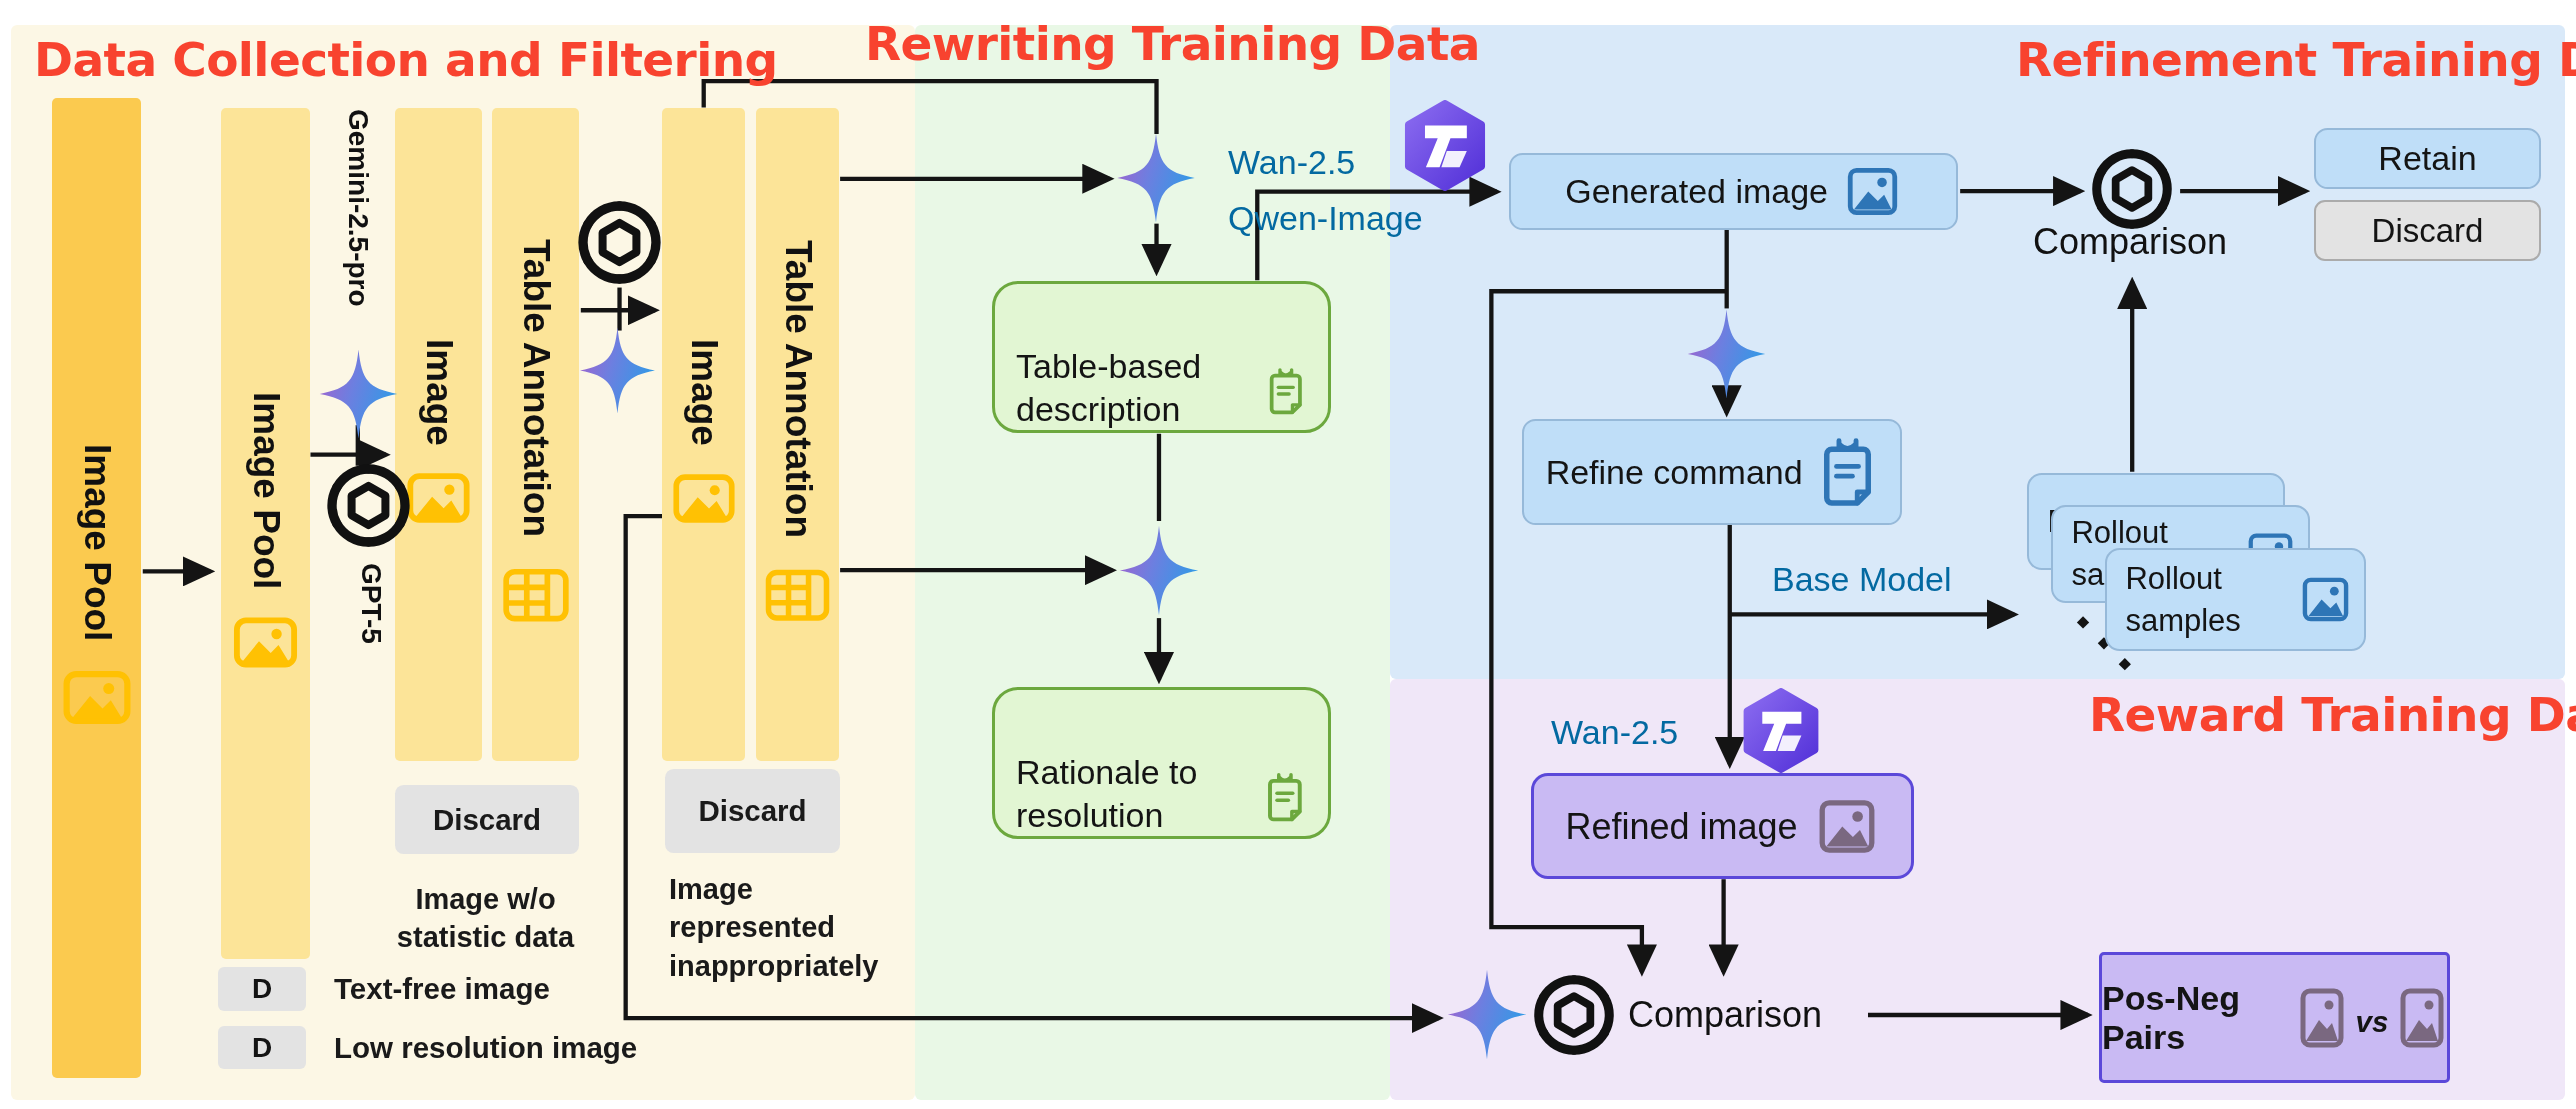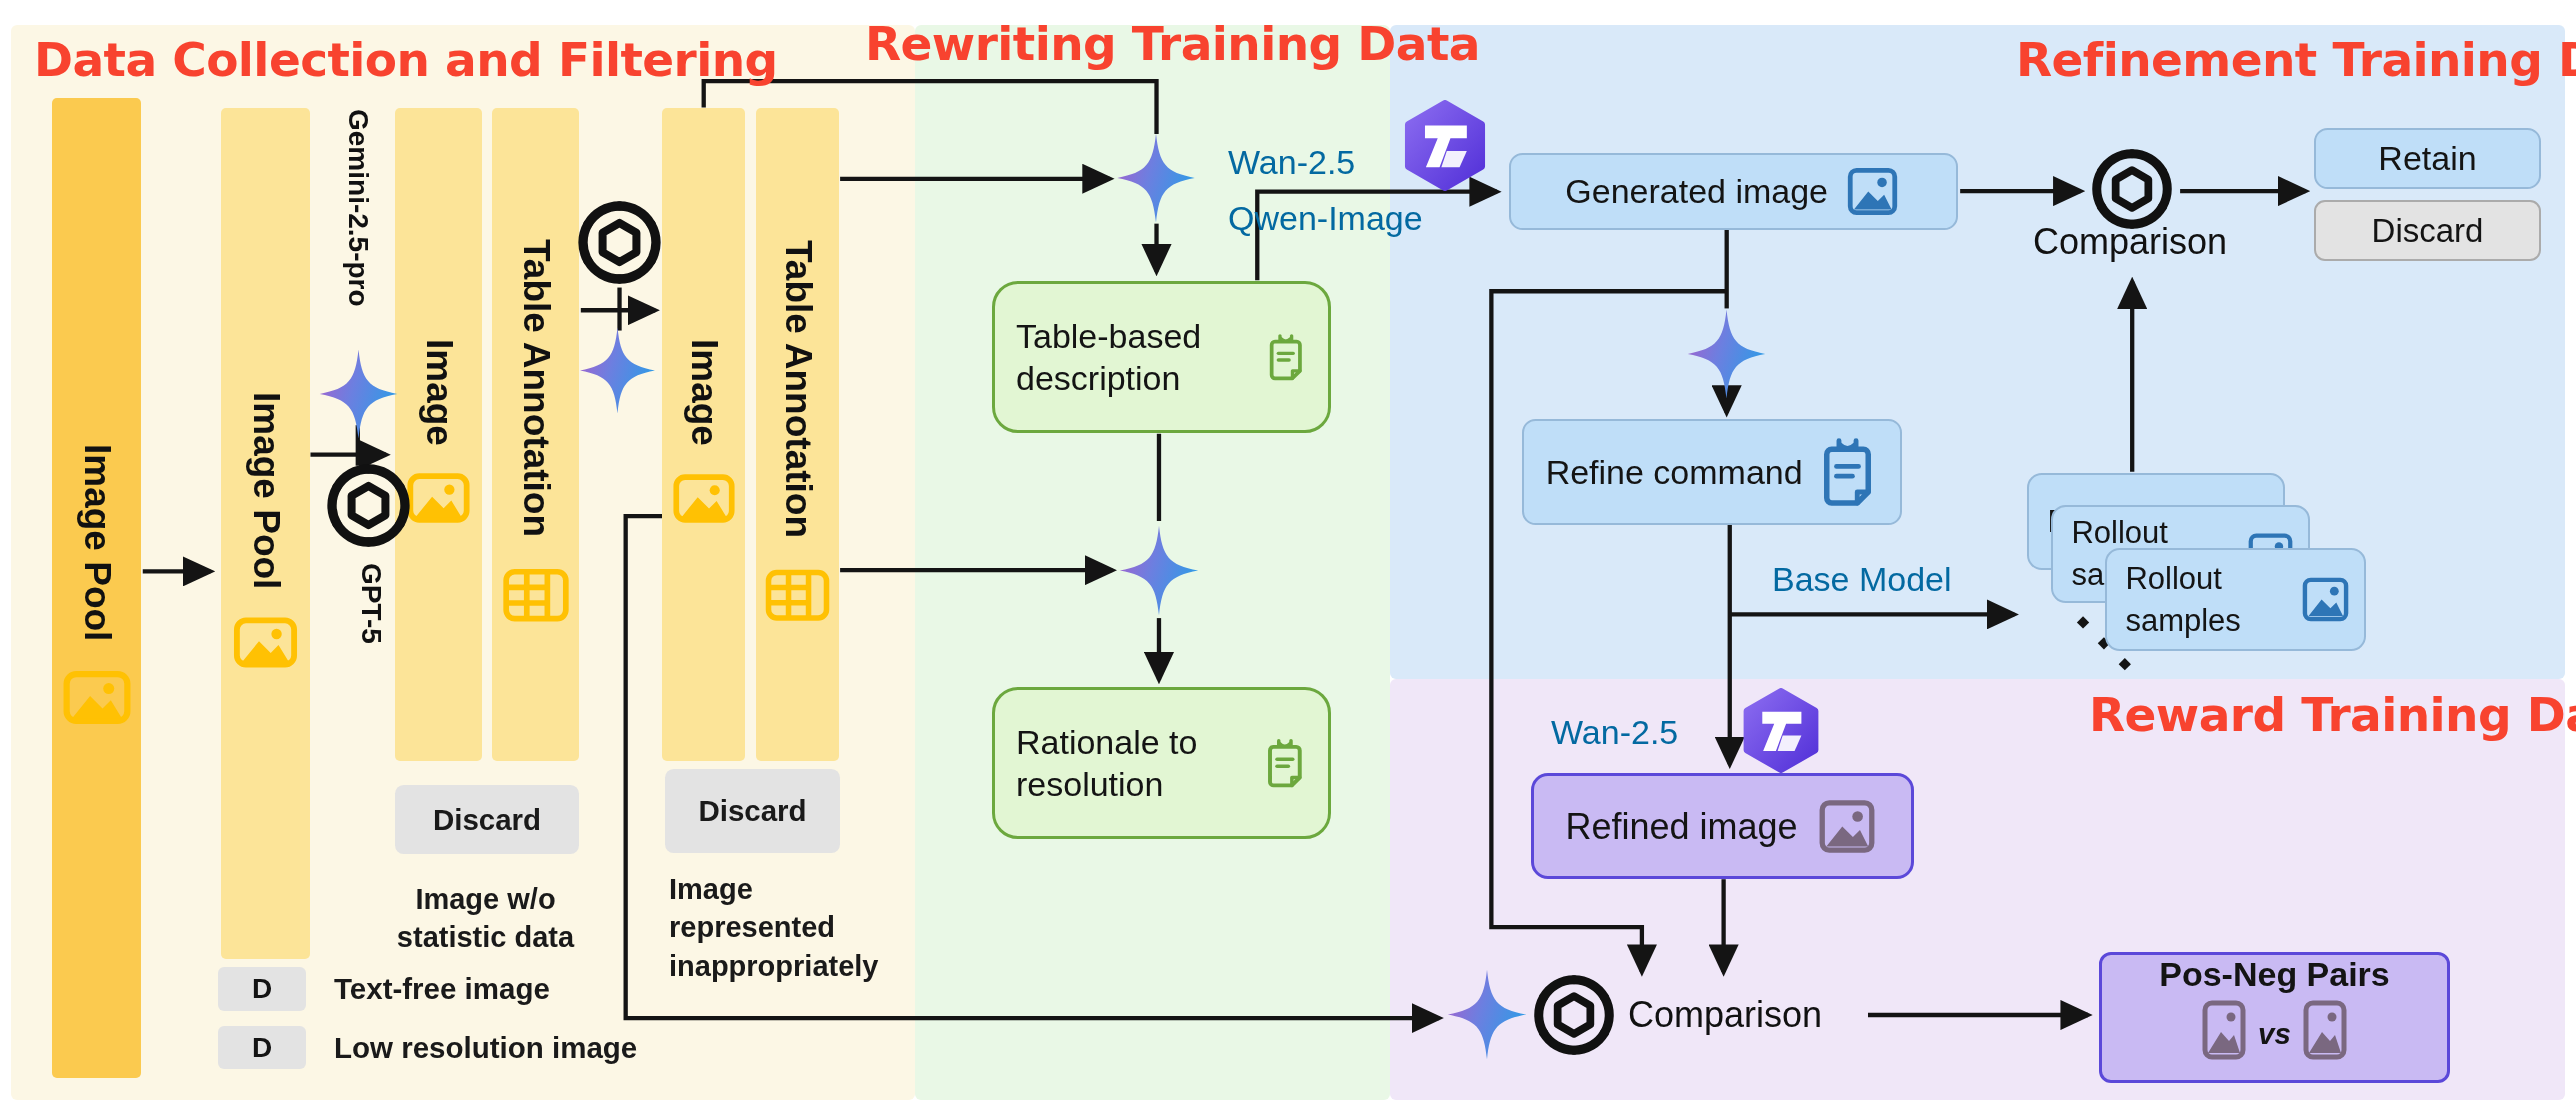--- a/index.html
+++ b/index.html
@@ -31,40 +31,40 @@
            font-size:29.5px;font-weight:600;color:#1a1a1a;}
   .caption{position:absolute;font-size:29px;font-weight:600;color:#1a1a1a;line-height:1.32;}
 
   .legend-badge{position:absolute;background:var(--discard-gray);border-radius:6.1px;
                 display:flex;align-items:center;justify-content:center;font-size:28px;font-weight:600;}
   .legend-label{position:absolute;font-size:29.5px;font-weight:600;color:#1a1a1a;white-space:nowrap;}
 
   .node{position:absolute;box-sizing:border-box;display:flex;align-items:center;justify-content:center;}
   .node .txt{line-height:1.25;}
   .node-green{background:var(--green-fill);border:3.1px solid var(--green-border);border-radius:26px;
-              gap:16px;padding:0 21px;font-size:34px;font-weight:500;}
+              gap:16px;padding:0 21px;font-size:34px;font-weight:500;align-items:flex-end;}
   .node-blue{background:var(--blue-fill);border:2.5px solid var(--blue-border);border-radius:13.5px;
              gap:14.7px;font-size:34px;font-weight:500;}
   .node-purple{background:var(--purple-fill);border:3.7px solid var(--purple-border);border-radius:17px;
                gap:16px;font-size:36px;font-weight:500;}
   .node-gray{background:var(--discard-gray);border:2.5px solid #ababab;border-radius:11px;
              font-size:33px;font-weight:500;}
 
   .flowlabel{position:absolute;font-size:34px;font-weight:500;color:#0369a1;white-space:nowrap;}
   .comparison-label{position:absolute;font-size:36px;font-weight:500;color:#111;white-space:nowrap;}
 
   .rollout{position:absolute;box-sizing:border-box;background:var(--blue-fill);
            border:2.5px solid var(--blue-border);border-radius:14.7px;
            font-size:31px;font-weight:500;padding:6.1px 11px 6.1px 18.4px;
            display:flex;align-items:center;gap:9.8px;overflow:hidden;}
   .rollout .txt{line-height:1.35;}
 
   .posneg{position:absolute;box-sizing:border-box;background:var(--purple-fill);
-          border:3.7px solid var(--purple-border);border-radius:12px;
-          display:flex;flex-direction:column;align-items:center;justify-content:flex-start;gap:3.7px;}
+          border:3.7px solid var(--purple-border);border-radius:5px;
+          display:flex;align-items:center;justify-content:flex-start;gap:3.7px;}
   .posneg .ttl{font-size:34px;font-weight:600;}
   .posneg .row{display:flex;align-items:flex-end;gap:8.6px;}
   .posneg .vs{font-size:29.5px;font-weight:700;font-style:italic;margin-bottom:11px;}
 
   #wires{position:absolute;left:0;top:0;z-index:1;pointer-events:none;}
   .panel{z-index:0;} .vcol,.node,.graybox,.caption,.legend-badge,.legend-label,.stitle,
   .flowlabel,.comparison-label,.vlabel,.rollout,.posneg,.freeic{z-index:2;}
   .freeic{position:absolute;}
 </style>
 </head>

